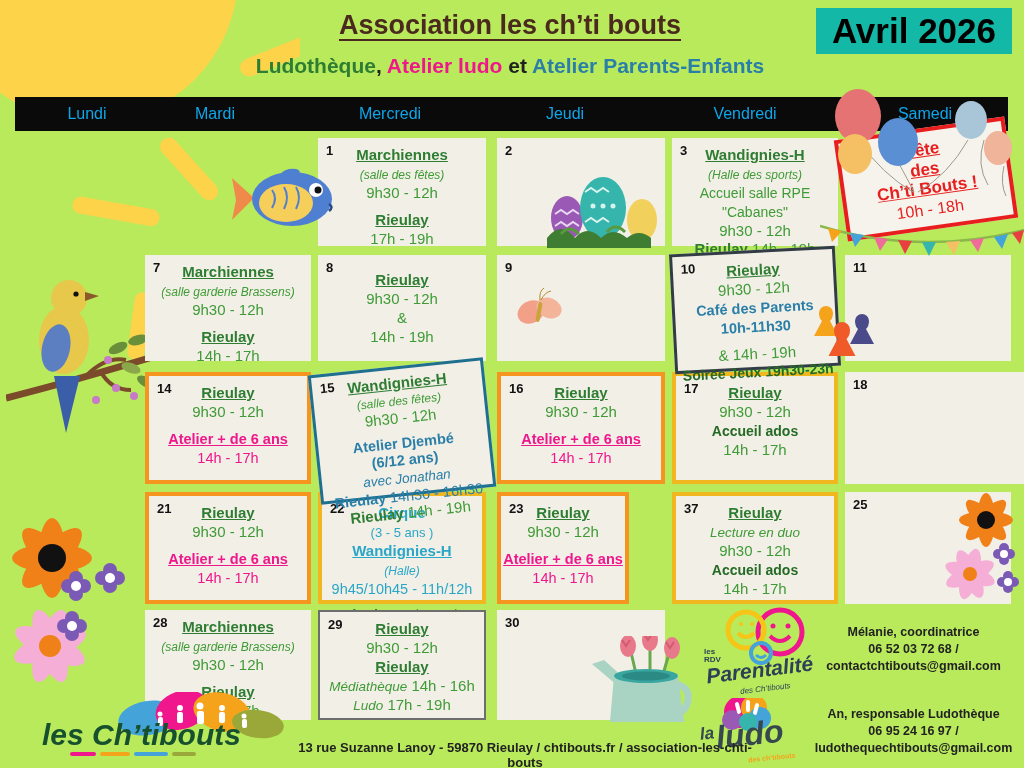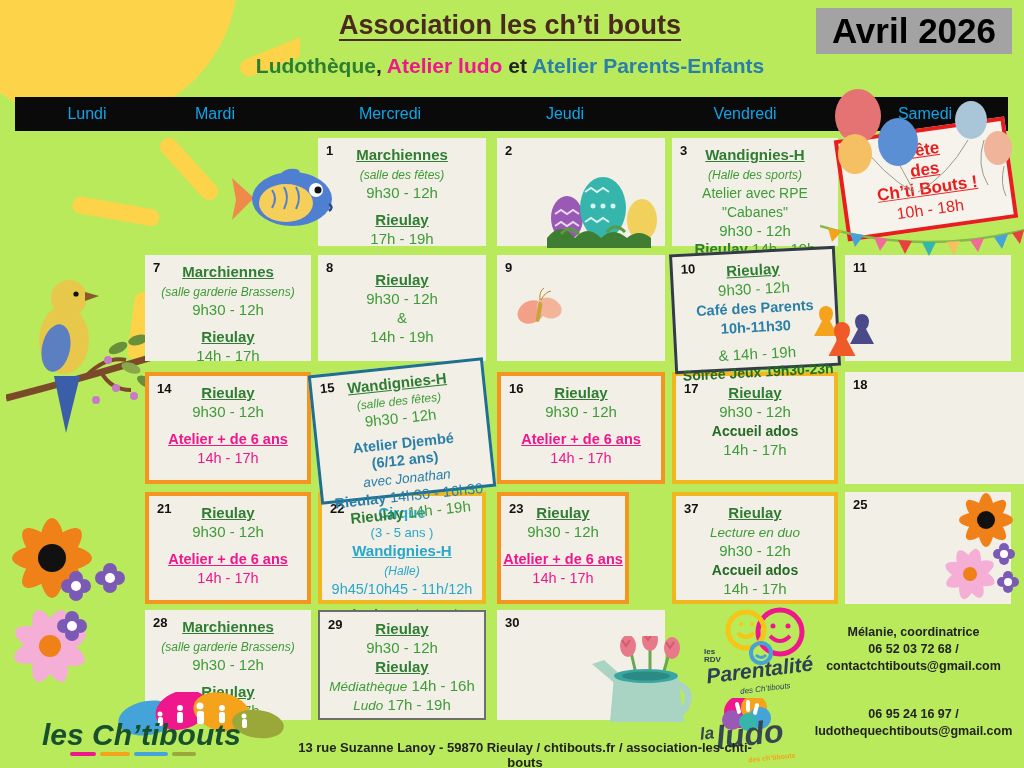--- a/index.html
+++ b/index.html
@@ -7,21 +7,21 @@
        font-family:"Liberation Sans",sans-serif;position:relative;}
   #stage{position:absolute;inset:0;width:1024px;height:768px;}
 
   
   .title{position:absolute;left:230px;top:10px;width:560px;text-align:center;
          font-size:27px;font-weight:bold;color:#4a2a1e;
          text-decoration:underline;text-underline-offset:5px;z-index:3;}
   .subtitle{position:absolute;left:150px;top:54px;width:720px;text-align:center;
             font-size:21px;font-weight:bold;color:#222;z-index:3;}
   .sub-green{color:#2e7d32;} .sub-pink{color:#f0168c;} .sub-teal{color:#2a7fa8;}
-  .month-box{position:absolute;right:12px;top:8px;background:#a3a3a3;color:#000;
+  .month-box{position:absolute;right:12px;top:8px;background:#14b8a6;color:#000;
              font-size:35px;font-weight:bold;padding:3px 16px;z-index:4;}
 
   
   .daybar{position:absolute;left:15px;top:97px;width:993px;height:34px;background:#0a0a0a;z-index:2;}
   .daybar span{position:absolute;top:8px;color:#0ea5e9;font-size:16px;transform:translateX(-50%);}
 
   
   .cell{position:absolute;background:#f2efe7;box-sizing:border-box;z-index:2;
         text-align:center;padding-top:8px;line-height:1.18;}
   .cell.tight{line-height:1.08;padding-top:5px;}
@@ -119,21 +119,21 @@
         <div class="l gap"><span class="s-site">Rieulay</span></div>
         <div class="l"><span class="s-time">17h - 19h</span></div>
       </div>
       <div class="cell b-none" style="left: 497px; top: 138px; width: 168px; height: 108px;">
         <span class="dnum">2</span>
       </div>
       <div class="cell b-none" style="left: 672px; top: 138px; width: 166px; height: 108px;">
         <span class="dnum">3</span>
         <div class="l"><span class="s-site">Wandignies-H</span></div>
         <div class="l"><span class="s-note">(Halle des sports)</span></div>
-        <div class="l"><span class="s-time2">Atelier avec RPE</span></div>
+        <div class="l"><span class="s-time2">Accueil salle RPE</span></div>
         <div class="l"><span class="s-time2">"Cabanes"</span></div>
         <div class="l"><span class="s-time">9h30 - 12h</span></div>
         <div class="l"><span class="s-site">Rieulay</span><span class="s-time">  14h - 19h</span></div>
       </div>
       <div class="cell b-none" style="left: 145px; top: 255px; width: 166px; height: 106px;">
         <span class="dnum">7</span>
         <div class="l"><span class="s-site">Marchiennes</span></div>
         <div class="l"><span class="s-note">(salle garderie Brassens)</span></div>
         <div class="l"><span class="s-time">9h30 - 12h</span></div>
         <div class="l gap"><span class="s-site">Rieulay</span></div>
@@ -474,20 +474,21 @@
         <rect x="8" y="-11" width="4" height="12" rx="2" transform="rotate(15 10 -5)"></rect>
       </g>
     </g>
   </svg>
   <div class="ll-la">la</div>
   <div class="ll-main">ludo</div>
   <div class="ll-sub">des ch’tibouts</div>
 </div>
 
 <div class="contact" style="left:806px;top:706px;">
+  <div>An, responsable Ludothèque</div>
   <div>06 95 24 16 97  /</div>
   <div>ludothequechtibouts@gmail.com</div>
 </div>
 
 <div class="cb-logo">
   <svg width="300" height="50" viewBox="0 0 300 50" style="position:absolute;left:0;top:0;">
     <ellipse cx="118" cy="26" rx="30" ry="17" fill="#44a3d8" transform="rotate(-10 118 26)"></ellipse>
     <ellipse cx="152" cy="18" rx="27" ry="19" fill="#f0168c" transform="rotate(-18 152 18)"></ellipse>
     <ellipse cx="192" cy="20" rx="29" ry="19" fill="#f5a31a" transform="rotate(14 192 20)"></ellipse>
     <ellipse cx="228" cy="32" rx="26" ry="14" fill="#9aa83a" transform="rotate(8 228 32)"></ellipse>

